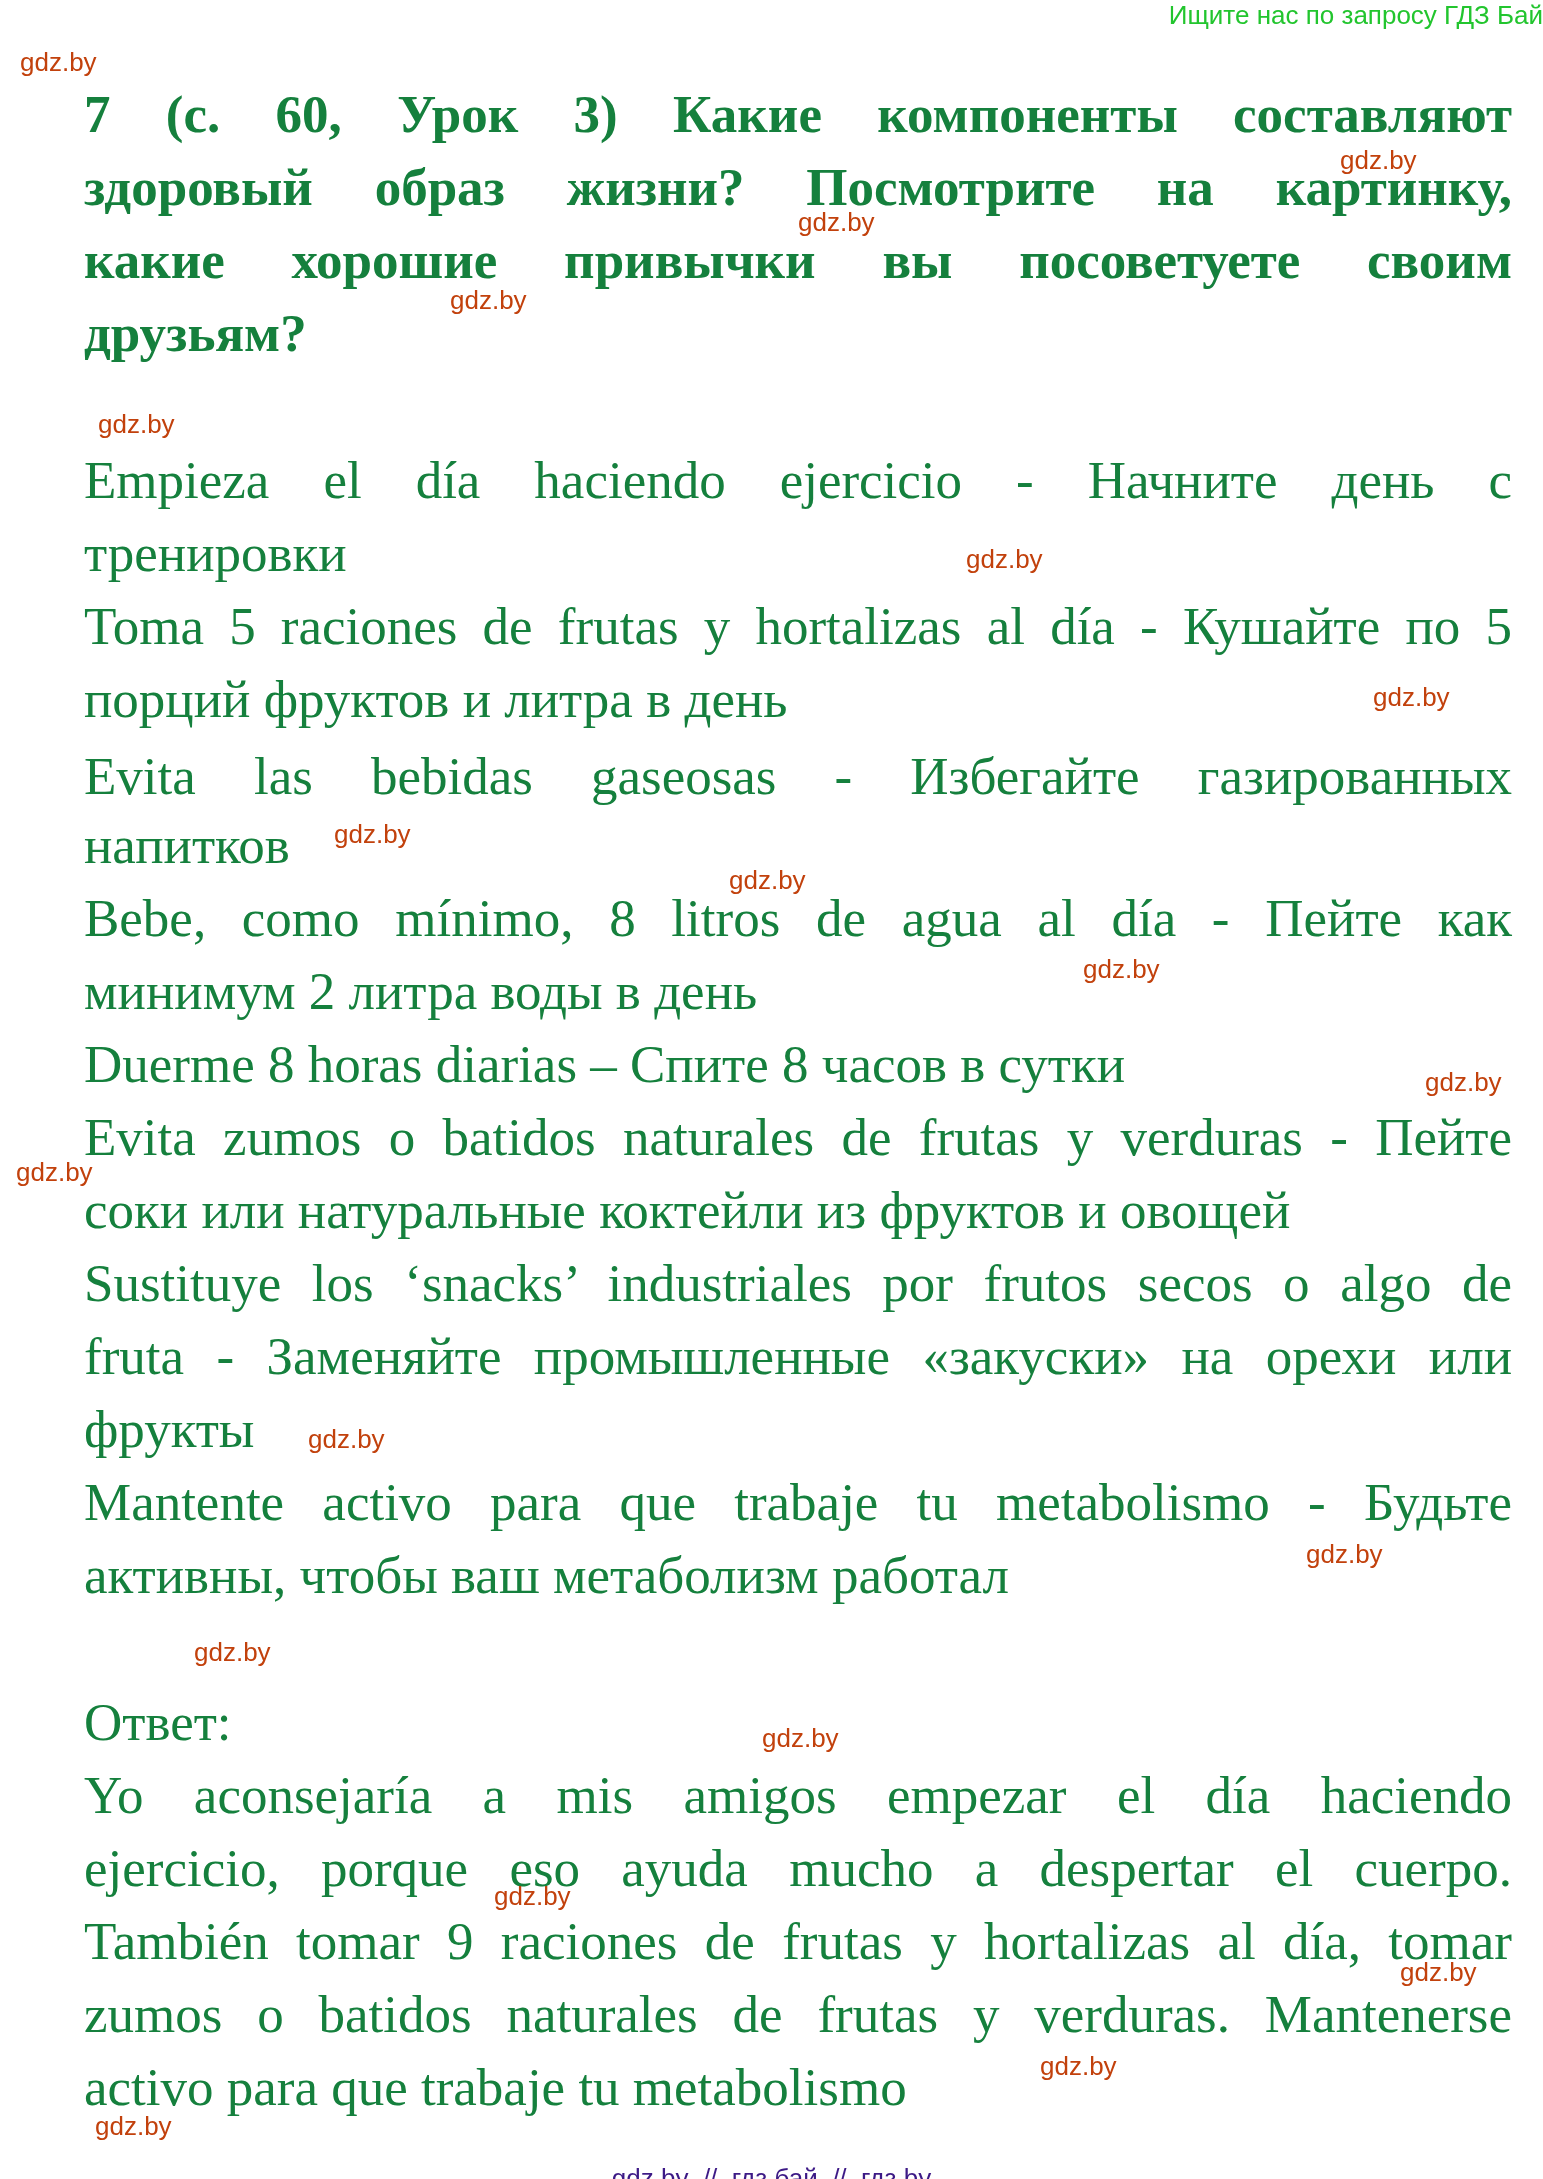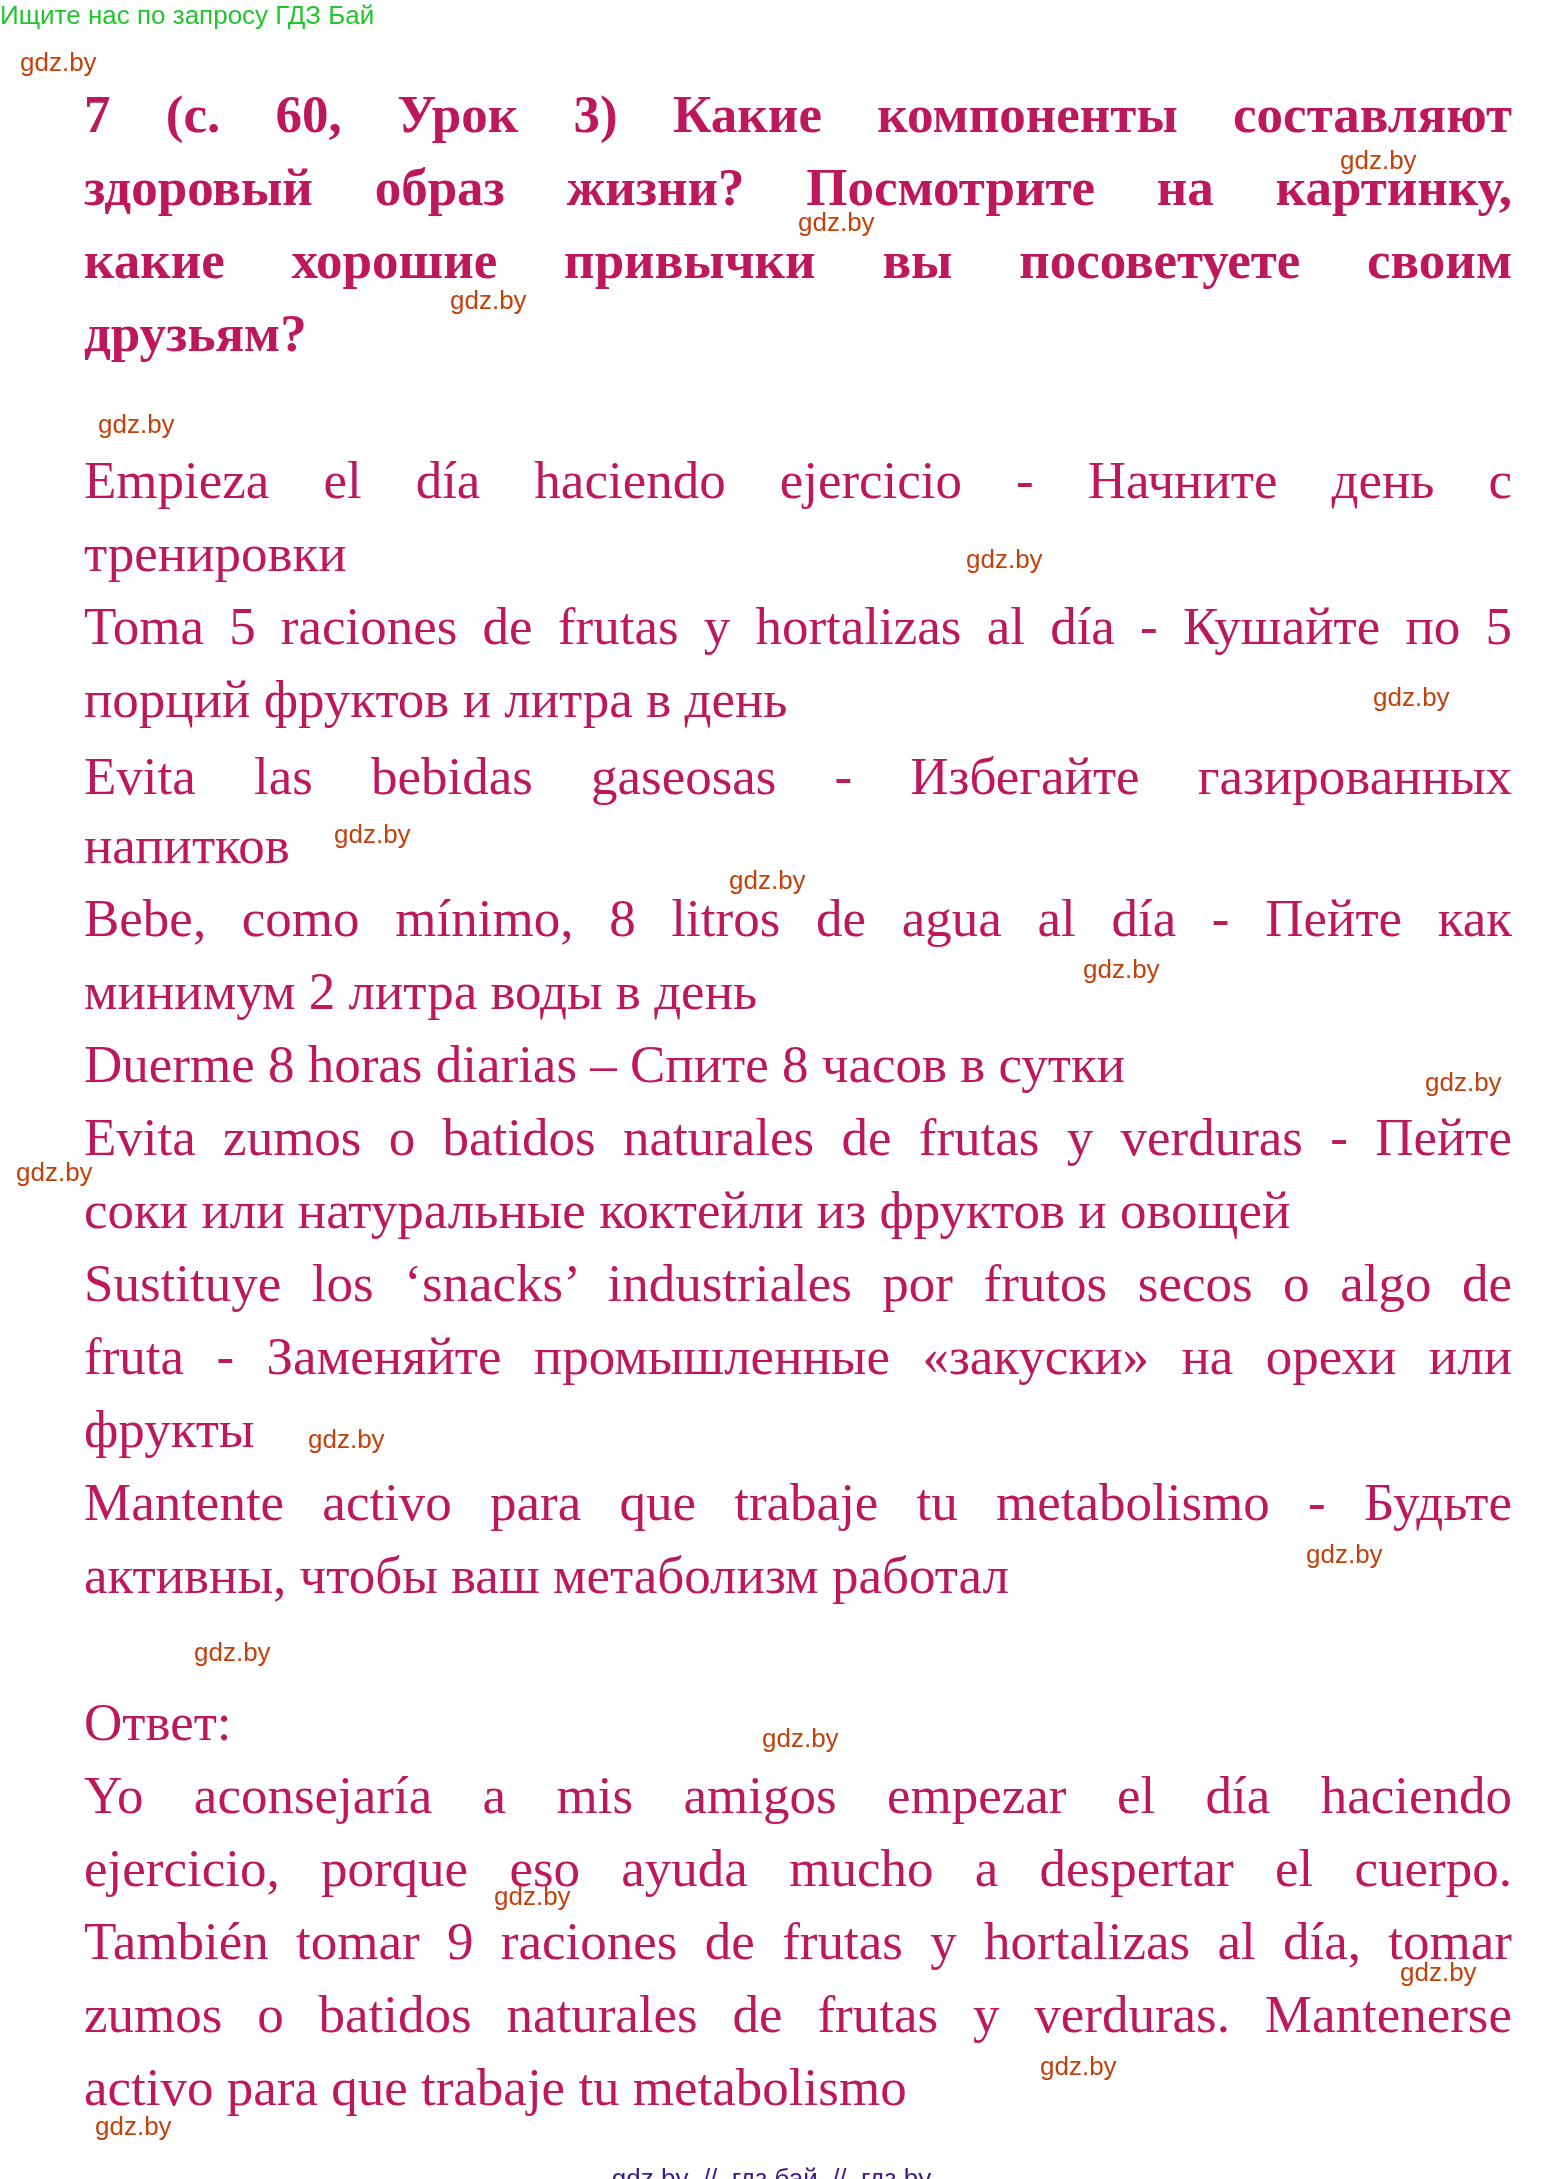--- a/index.html
+++ b/index.html
@@ -1,34 +1,34 @@
 <!DOCTYPE html>
 <html><head>
 <meta charset="utf-8">
 <style>
   html, body { margin: 0; padding: 0; background: #ffffff; }
   body { width: 1543px; height: 2179px; position: relative; overflow: hidden; }
   .top-banner {
-    position: absolute; left: 0; top: 0; width: 1543px; text-align: left;
+    position: absolute; left: 0; top: 0; width: 1543px; text-align: right;
     font-family: "Liberation Sans", sans-serif; font-size: 26px; line-height: 30px;
     color: #22c52e;
   }
   .footer {
     position: absolute; left: 0; top: 2163px; width: 1543px; text-align: center;
     font-family: "Liberation Sans", sans-serif; font-size: 26px; line-height: 30px;
     color: #3d1a86; white-space: pre;
   }
   .wm {
     position: absolute; font-family: "Liberation Sans", sans-serif;
     font-size: 26px; line-height: 28px; color: #c2410c; white-space: nowrap;
   }
   .line {
     position: absolute; left: 84px; width: 1428px;
     font-family: "Liberation Serif", serif; font-size: 53px; line-height: 64px;
-    color: #be185d; white-space: nowrap;
+    color: #15803d; white-space: nowrap;
   }
   .justify { text-align: justify; text-align-last: justify; }
   .bold { font-weight: bold; }
 </style>
 </head>
 <body>
 
 <div class="top-banner">Ищите нас по запросу ГДЗ Бай</div>
 
 <div class="line bold justify" style="top:82px">7 (с. 60, Урок 3) Какие компоненты составляют</div>

